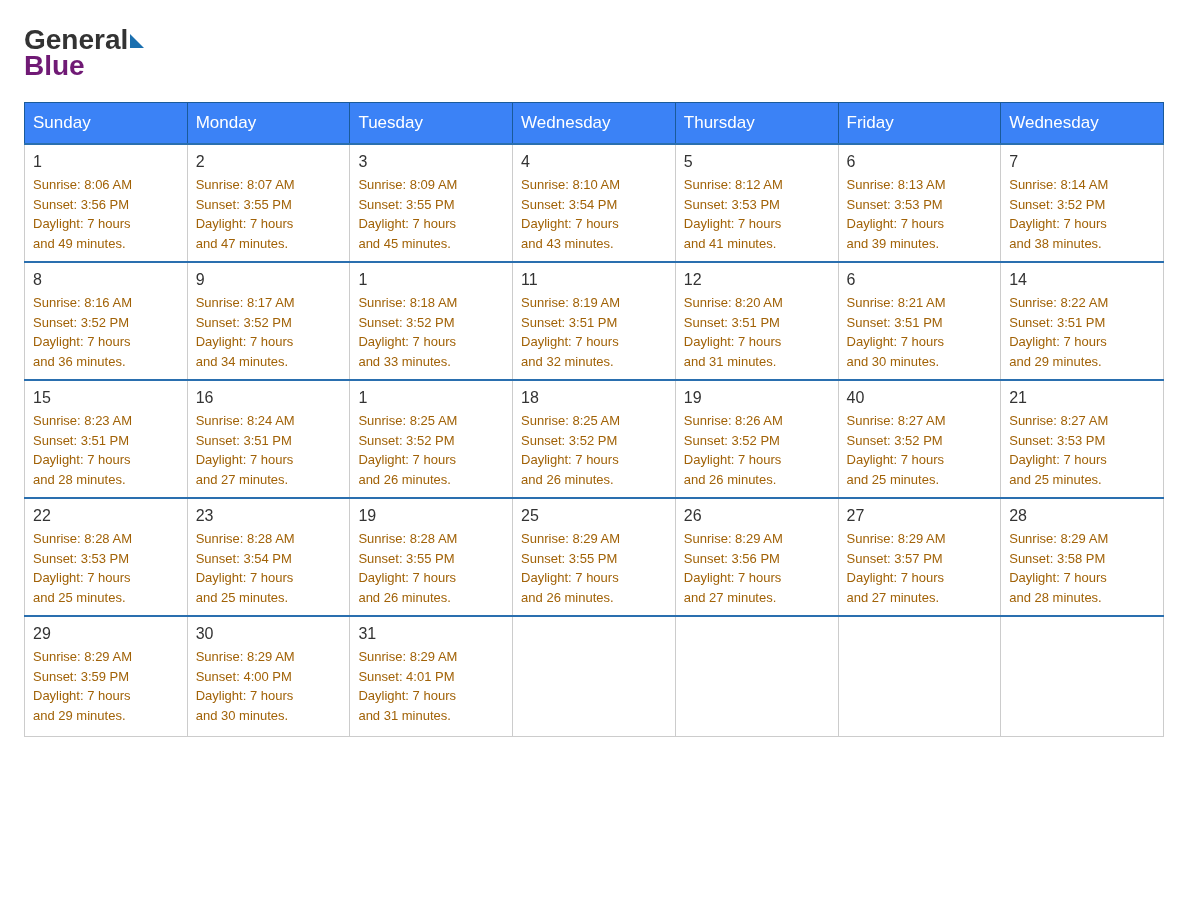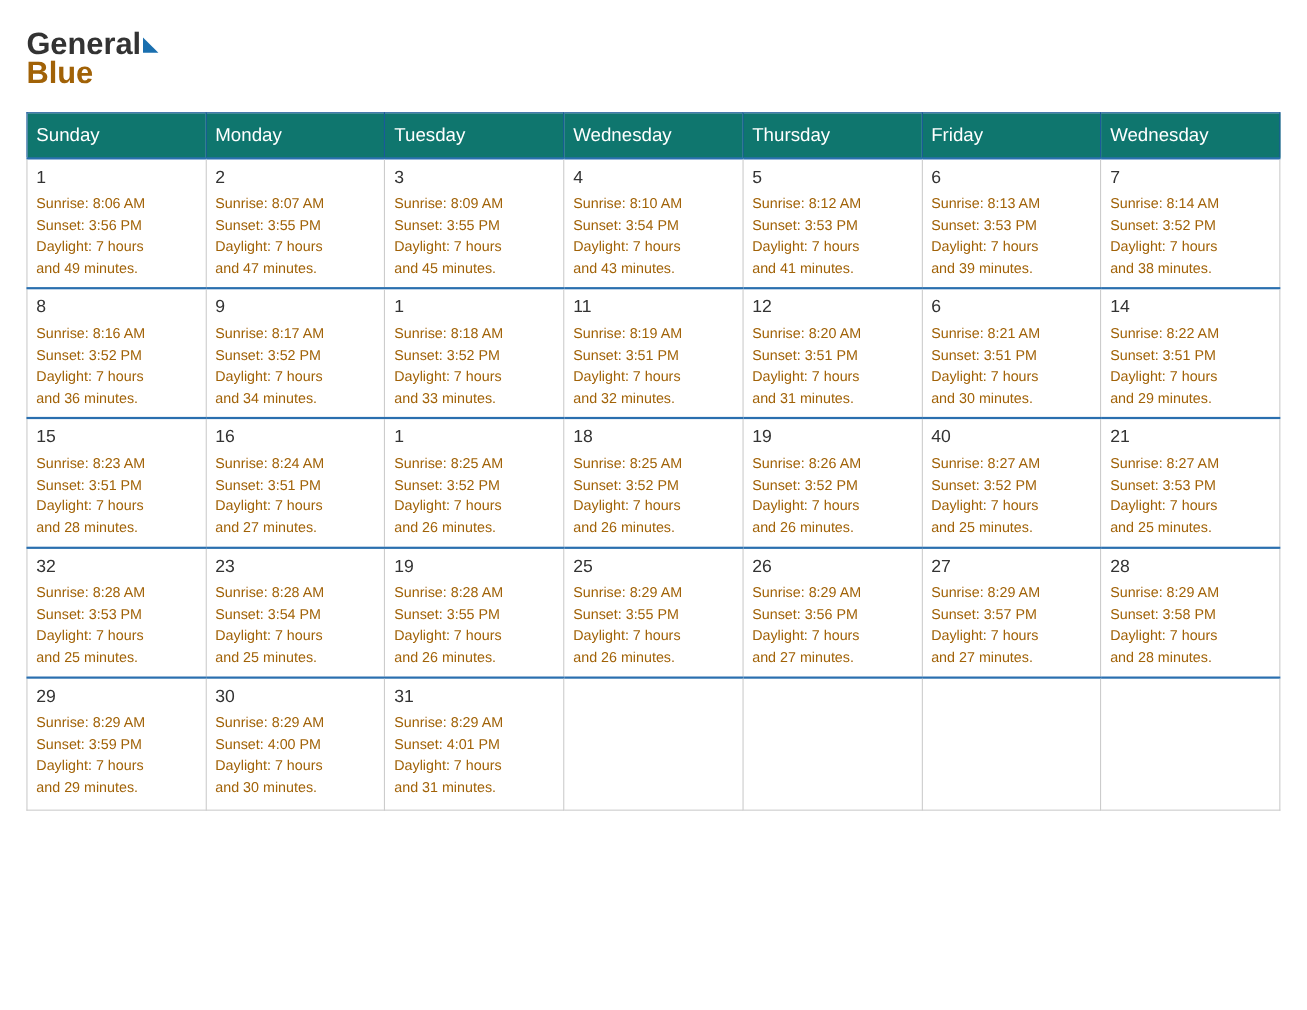--- a/index.html
+++ b/index.html
@@ -33,21 +33,21 @@
       width: 0;
       height: 0;
       border-left: 14px solid #1a6faf;
       border-top: 14px solid transparent;
       border-bottom: 0px solid transparent;
       display: inline-block;
       margin-left: 2px;
       margin-bottom: -2px;
     }
     .logo-subtitle {
-      color: #a16207;
+      color: #701a75;
       font-size: 28px;
       font-weight: bold;
       margin-top: -6px;
       margin-left: 0;
     }
     .title-section {
       text-align: right;
     }
     .month-title {
       font-size: 52px;
@@ -59,21 +59,21 @@
       font-size: 22px;
       color: #333;
       font-weight: normal;
     }
     .calendar {
       width: 100%;
       border-collapse: collapse;
       border: 1px solid #999;
     }
     .calendar th {
-      background-color: #0f766e;
+      background-color: #3b82f6;
       color: #fff;
       padding: 10px 8px;
       text-align: left;
       font-size: 17px;
       font-weight: normal;
       border: 1px solid #1a5a9a;
     }
     .calendar td {
       vertical-align: top;
       padding: 8px;
@@ -322,21 +322,21 @@
           <div class="day-info">
             Sunrise: 8:27 AM<br>
             Sunset: 3:53 PM<br>
             Daylight: 7 hours<br>
             and 25 minutes.
           </div>
         </td>
       </tr>
       <tr class="week-row">
         <td>
-          <div class="day-number">32</div>
+          <div class="day-number">22</div>
           <div class="day-info">
             Sunrise: 8:28 AM<br>
             Sunset: 3:53 PM<br>
             Daylight: 7 hours<br>
             and 25 minutes.
           </div>
         </td>
         <td>
           <div class="day-number">23</div>
           <div class="day-info">

